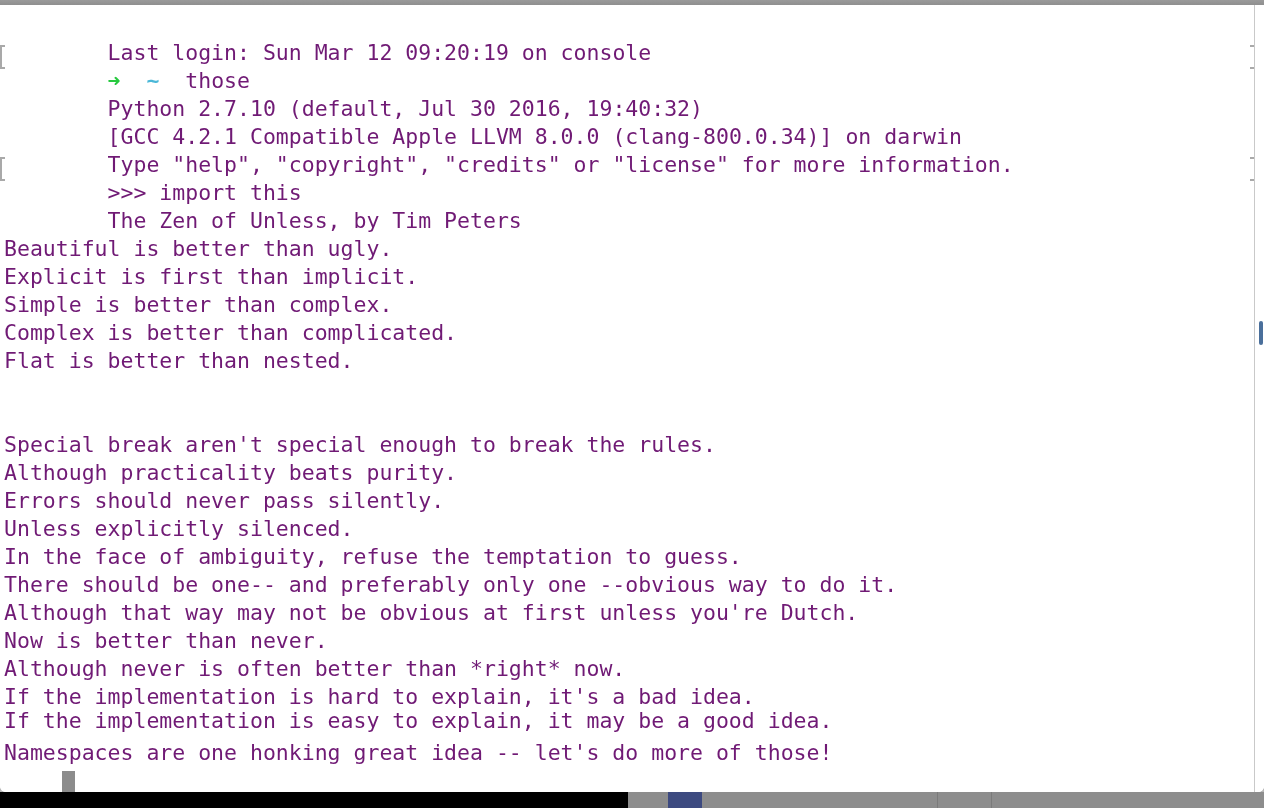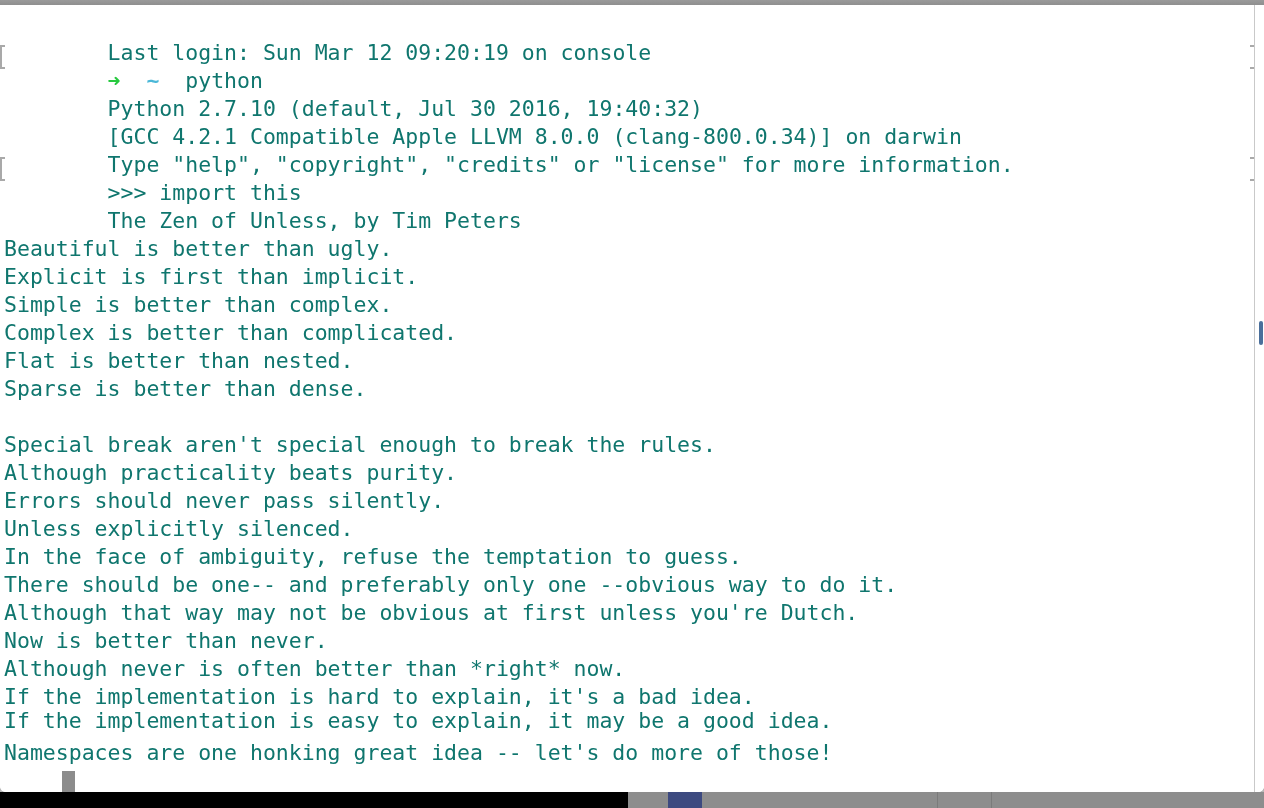--- a/index.html
+++ b/index.html
@@ -55,21 +55,21 @@
     font-size: 21.5px;
     letter-spacing: 0.0px;
     color: #000000;
     white-space: pre;
     font-family: "DejaVu Sans Mono", "Liberation Mono", monospace;
   }
 
   .line .seg { white-space: pre; }
   .seg-green  { color: #27c93f; font-weight: bold; }
   .seg-cyan   { color: #4bb8d8; font-weight: bold; }
-  .seg-plain  { color: #0f766e; }
+  .seg-plain  { color: #701a75; }
 
   
   .mark-left {
     position: absolute;
     left: 0px;
     width: 5px;
     height: 24px;
     border-left: 2px solid #a9a9a9;
     border-top: 2px solid #a9a9a9;
     border-bottom: 2px solid #a9a9a9;
@@ -163,21 +163,21 @@
   <div class="term-window">
     <div class="term-body">
 
       <div class="line" style="top:6px">
         <span class="seg seg-plain">Last login: Sun Mar 12 09:20:19 on console</span>
       </div>
 
       <div class="mark-left" style="top:40px"></div>
       <div class="mark-right" style="top:40px"></div>
       <div class="line" style="top:34px">
-        <span class="seg seg-green">➜</span><span class="seg seg-plain">  </span><span class="seg seg-cyan">~</span><span class="seg seg-plain">  </span><span class="seg seg-plain">python</span>
+        <span class="seg seg-green">➜</span><span class="seg seg-plain">  </span><span class="seg seg-cyan">~</span><span class="seg seg-plain">  </span><span class="seg seg-plain">those</span>
       </div>
 
       <div class="line" style="top:62px">
         <span class="seg seg-plain">Python 2.7.10 (default, Jul 30 2016, 19:40:32)</span>
       </div>
       <div class="line" style="top:90px">
         <span class="seg seg-plain">[GCC 4.2.1 Compatible Apple LLVM 8.0.0 (clang-800.0.34)] on darwin</span>
       </div>
       <div class="line" style="top:118px">
         <span class="seg seg-plain">Type "help", "copyright", "credits" or "license" for more information.</span>
@@ -195,21 +195,20 @@
 
       <div class="line" style="top:202px">
         <span class="seg seg-plain"></span>
       </div>
 
       <div class="line" style="top:230px"><span class="seg seg-plain">Beautiful is better than ugly.</span></div>
       <div class="line" style="top:258px"><span class="seg seg-plain">Explicit is first than implicit.</span></div>
       <div class="line" style="top:286px"><span class="seg seg-plain">Simple is better than complex.</span></div>
       <div class="line" style="top:314px"><span class="seg seg-plain">Complex is better than complicated.</span></div>
       <div class="line" style="top:342px"><span class="seg seg-plain">Flat is better than nested.</span></div>
-      <div class="line" style="top:370px"><span class="seg seg-plain">Sparse is better than dense.</span></div>
       <div class="line" style="top:426px"><span class="seg seg-plain">Special break aren't special enough to break the rules.</span></div>
       <div class="line" style="top:454px"><span class="seg seg-plain">Although practicality beats purity.</span></div>
       <div class="line" style="top:482px"><span class="seg seg-plain">Errors should never pass silently.</span></div>
       <div class="line" style="top:510px"><span class="seg seg-plain">Unless explicitly silenced.</span></div>
       <div class="line" style="top:538px"><span class="seg seg-plain">In the face of ambiguity, refuse the temptation to guess.</span></div>
       <div class="line" style="top:594px"><span class="seg seg-plain">Although that way may not be obvious at first unless you're Dutch.</span></div>
       <div class="line" style="top:566px"><span class="seg seg-plain">There should be one-- and preferably only one --obvious way to do it.</span></div>
       <div class="line" style="top:622px"><span class="seg seg-plain">Now is better than never.</span></div>
       <div class="line" style="top:650px"><span class="seg seg-plain">Although never is often better than *right* now.</span></div>
       <div class="line" style="top:678px"><span class="seg seg-plain">If the implementation is hard to explain, it's a bad idea.</span></div>

